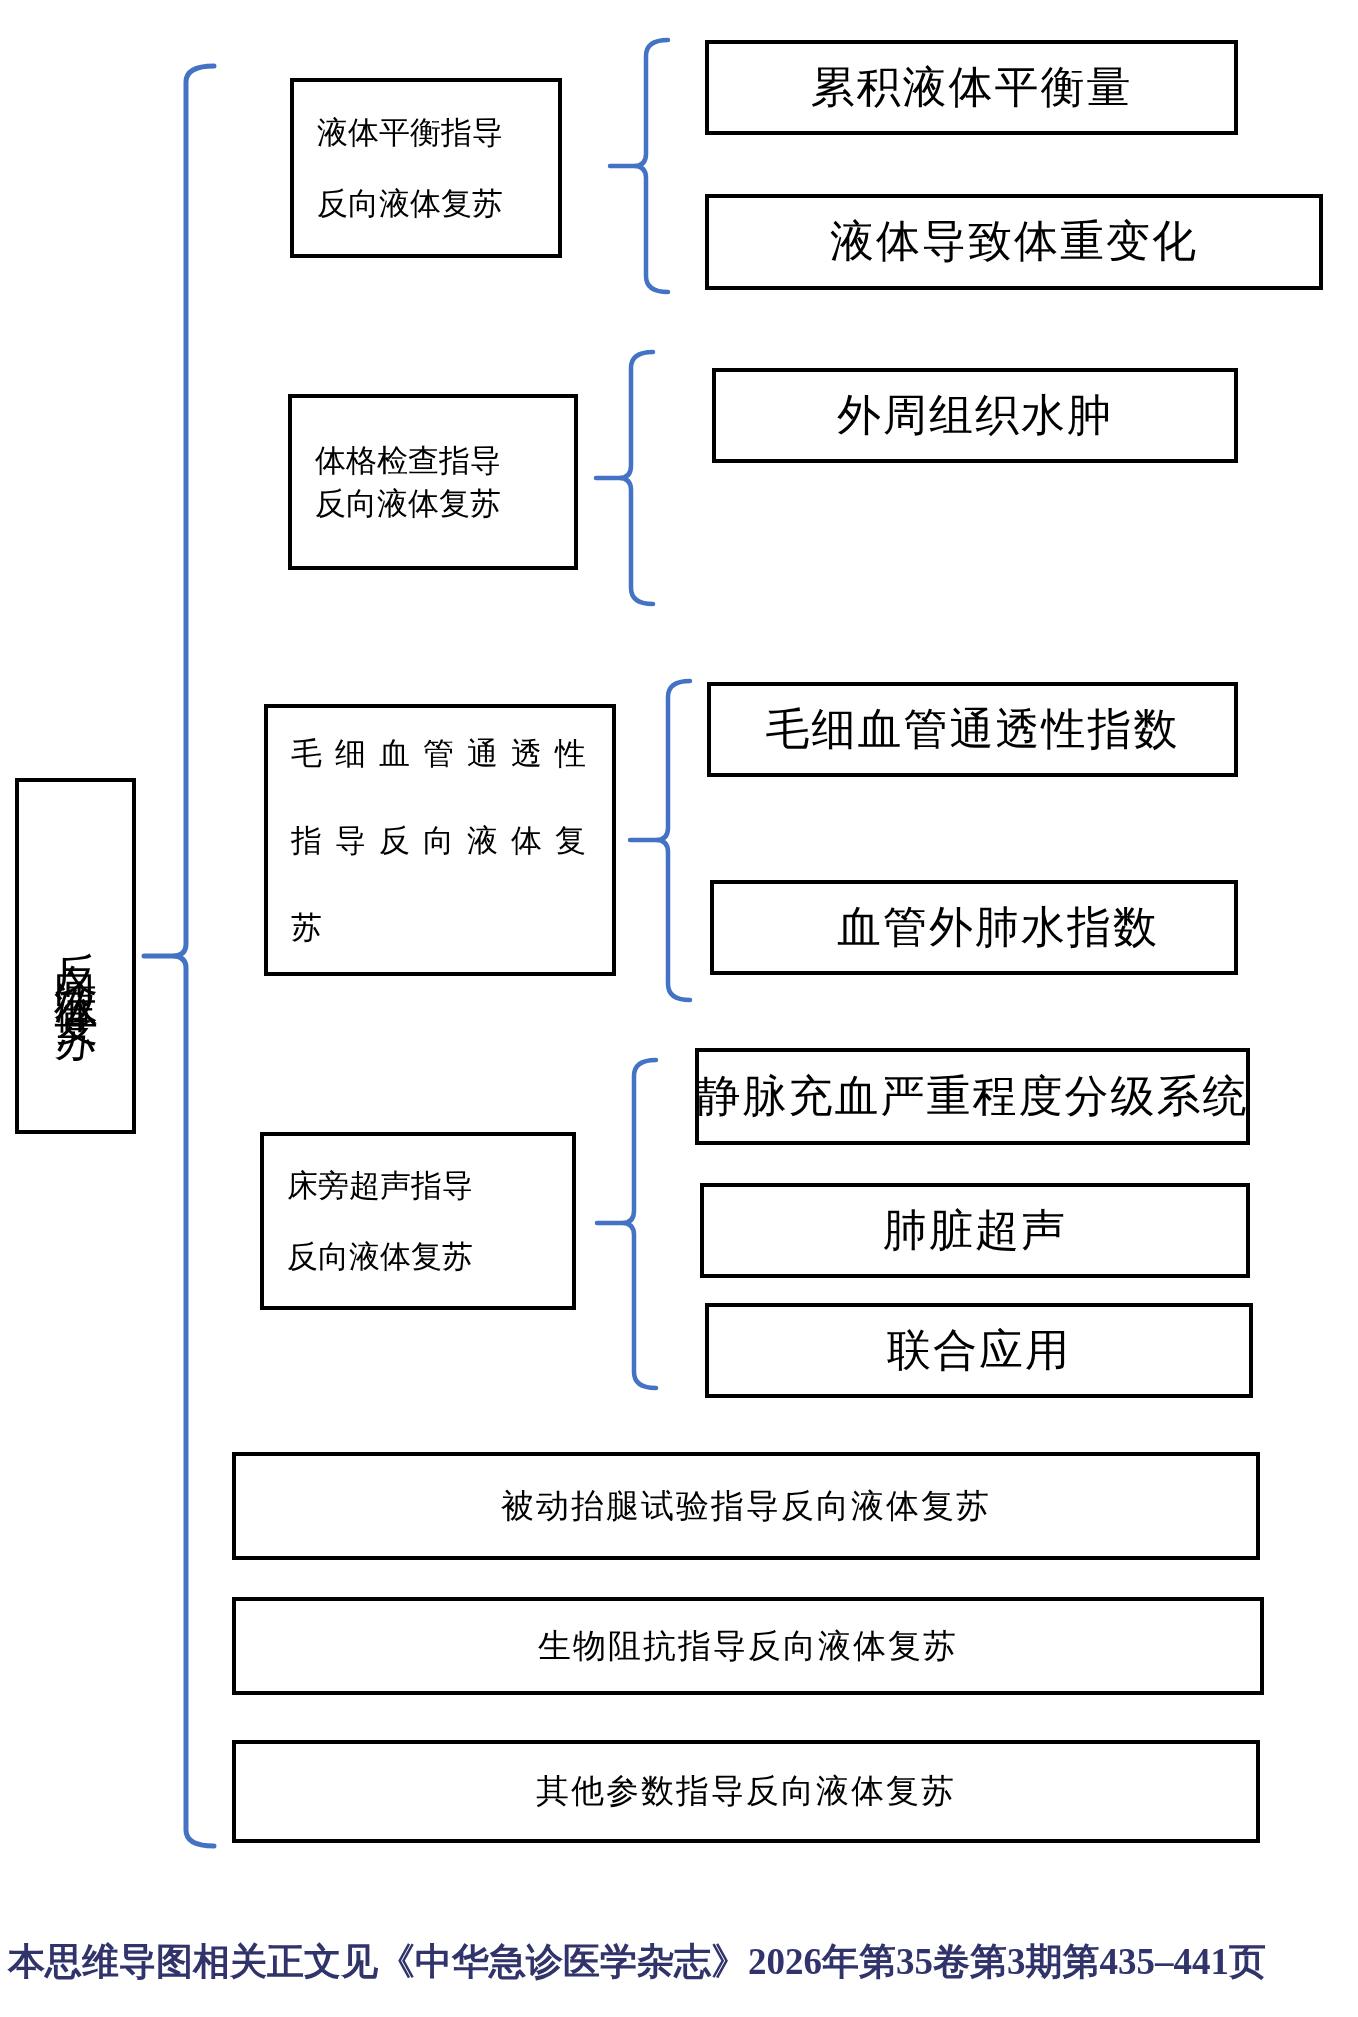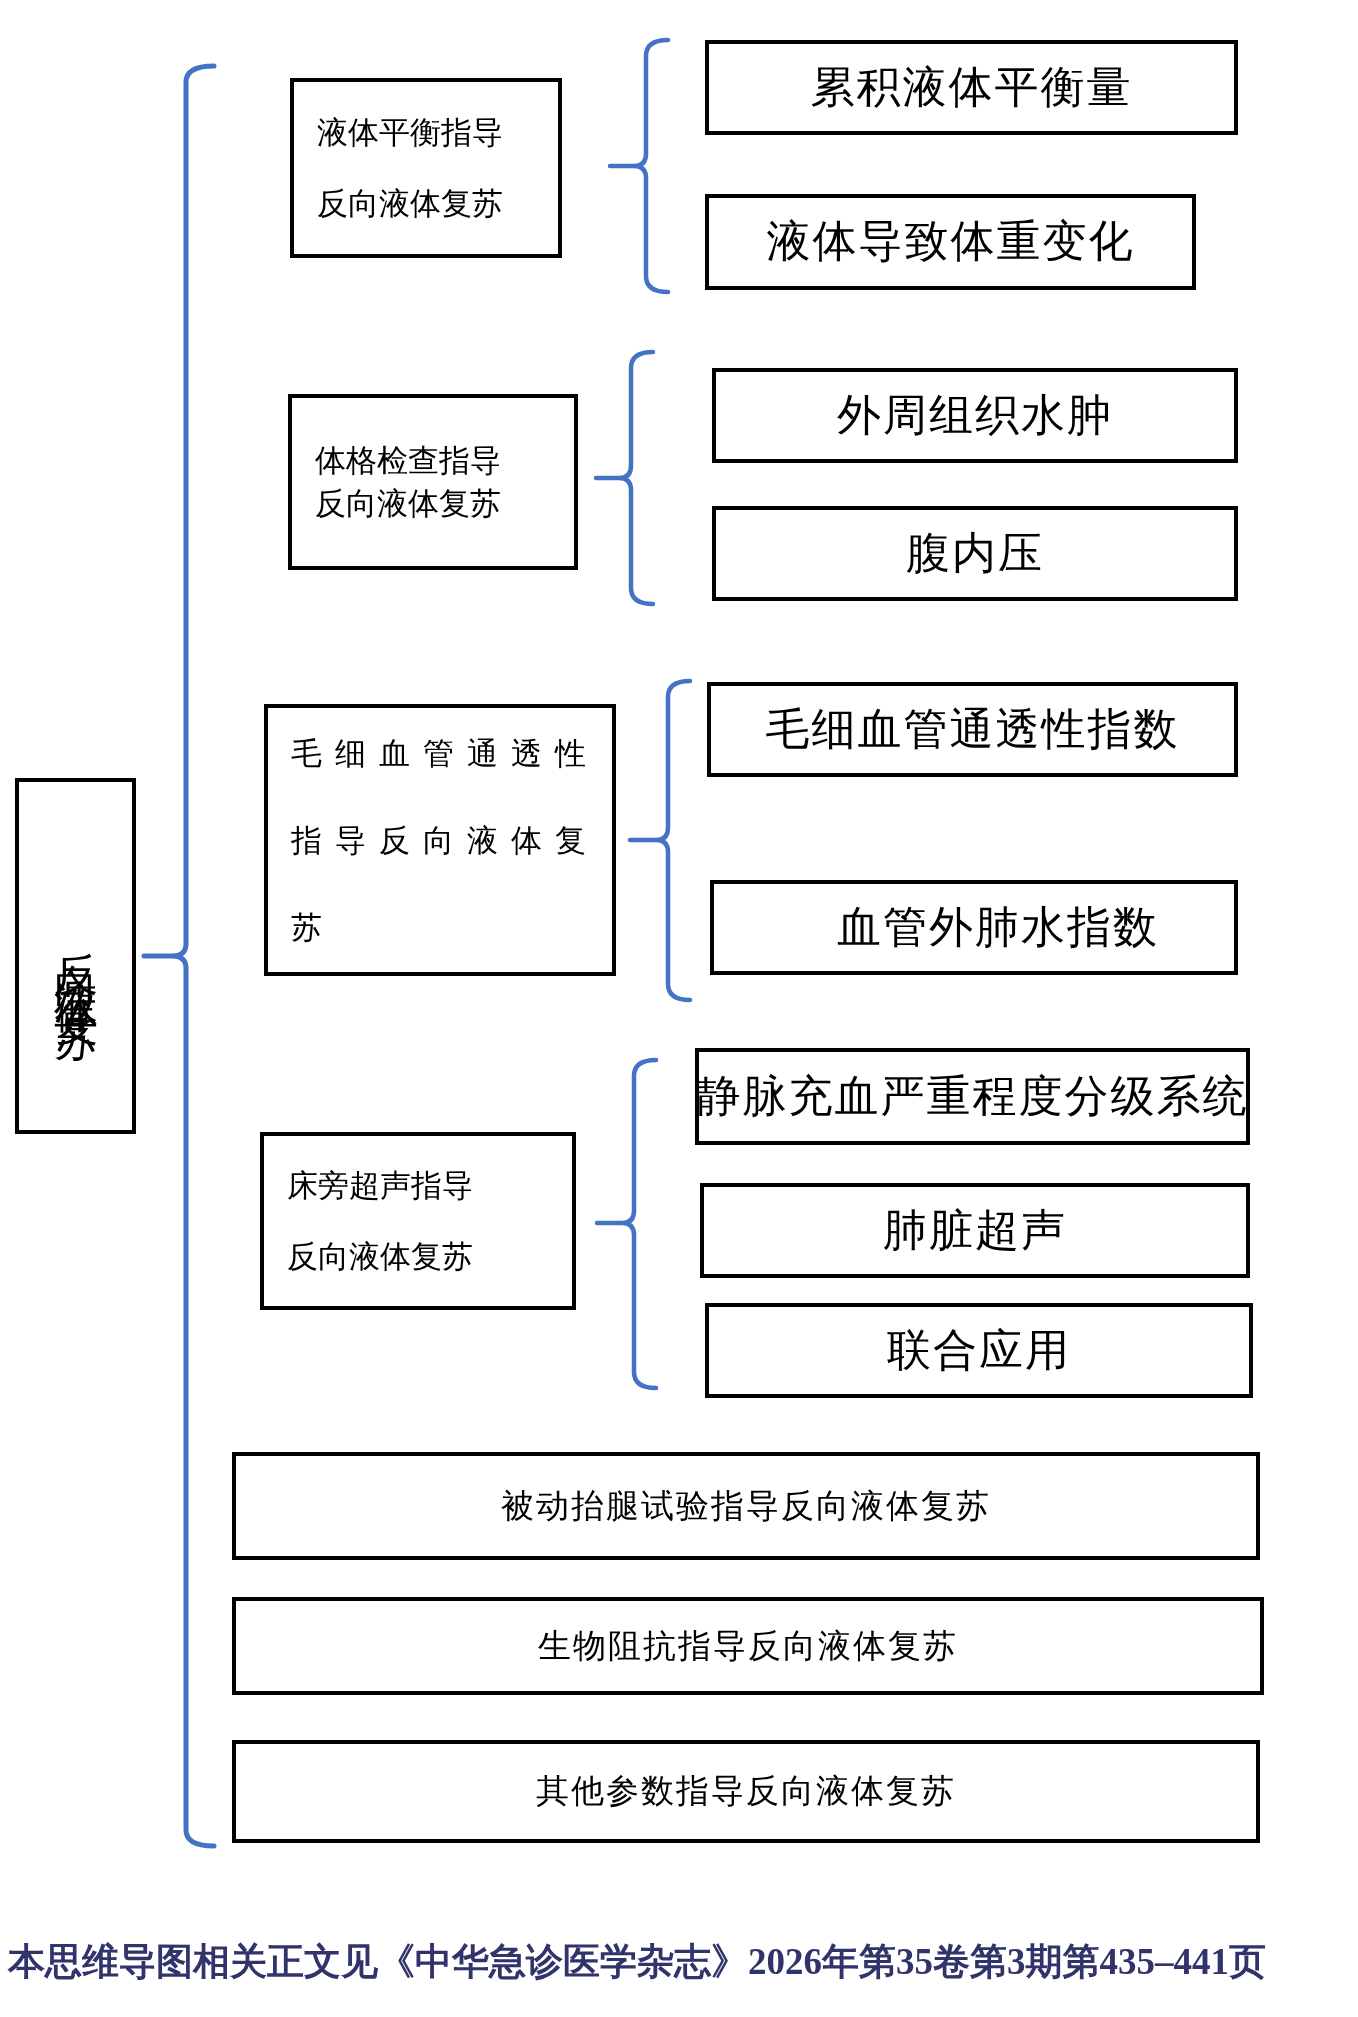--- a/index.html
+++ b/index.html
@@ -72,33 +72,30 @@
     <div class="line">反向液体复苏</div>
   </div>
 
   <div class="node parent" style="left:290px;top:78px;width:272px;height:180px;">
     <div class="line">液体平衡指导</div>
     <div class="line">反向液体复苏</div>
   </div>
   <div class="node child" style="left:705px;top:40px;width:533px;height:95px;">
     <div class="line">累积液体平衡量</div>
   </div>
-  <div class="node child" style="left:705px;top:194px;width:491px;height:96px;">
+  <div class="node child" style="left:705px;top:194px;width:618px;height:96px;">
     <div class="line">液体导致体重变化</div>
   </div>
 
   <div class="node parent" style="left:288px;top:394px;width:290px;height:176px;gap:12px;">
     <div class="line">体格检查指导</div>
     <div class="line">反向液体复苏</div>
   </div>
   <div class="node child" style="left:712px;top:368px;width:526px;height:95px;">
     <div class="line">外周组织水肿</div>
-  </div>
-  <div class="node child" style="left:712px;top:506px;width:526px;height:95px;">
-    <div class="line">腹内压</div>
   </div>
 
   <div class="node parent parent3" style="left:264px;top:704px;width:352px;height:272px;">
     <div class="line spread">毛细血管通透性</div>
     <div class="line spread">指导反向液体复</div>
     <div class="line">苏</div>
   </div>
   <div class="node child" style="left:707px;top:682px;width:531px;height:95px;">
     <div class="line">毛细血管通透性指数</div>
   </div>

